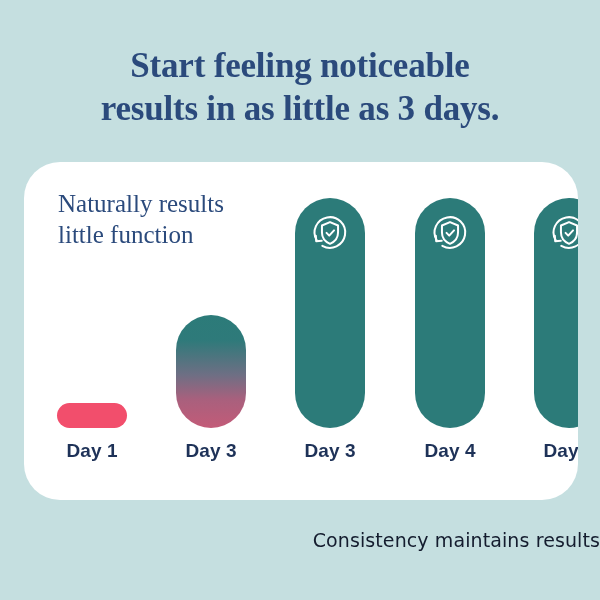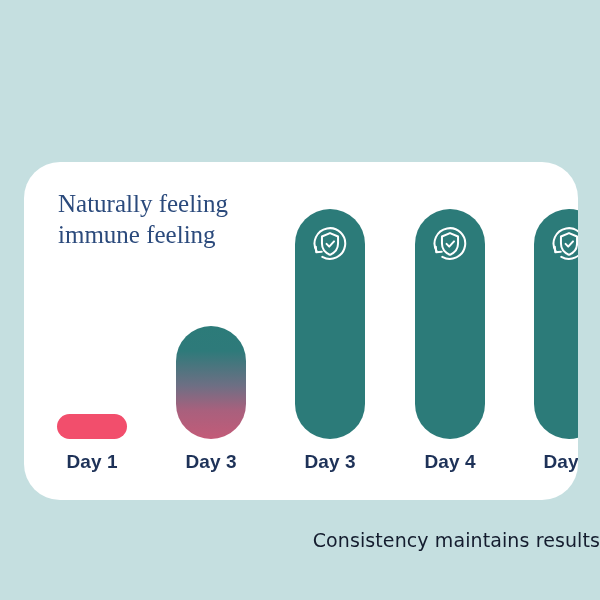--- a/index.html
+++ b/index.html
@@ -65,21 +65,21 @@
     color: #2b4a7c;
   }
   .card-heading .ln {
     display: block;
   }
 
   
   .chart {
     position: absolute;
     left: 0;
-    top: 11px;
+    top: 0;
     width: 449px;
     height: 338px;
   }
 
   .bar-col {
     position: absolute;
     bottom: 0;
     width: 70px;
     height: 338px;
   }
@@ -131,26 +131,30 @@
     font-size: 19px;
     letter-spacing: 0.1px;
     color: #141c2e;
   }
 </style>
 </head>
 <body>
 
 <div class="poster">
 
+  <div class="headline">
+    <span class="ln">Start feeling noticeable</span>
+    <span class="ln">results in as little as 3 days.</span>
+  </div>
 
   <div class="card">
 
     <div class="card-heading">
-      <span class="ln">Naturally feeling</span>
-      <span class="ln">immune feeling</span>
+      <span class="ln">Naturally results</span>
+      <span class="ln">little function</span>
     </div>
 
     <div class="chart">
 
       <div class="bar-col" style="left:33px;">
         <div class="bar" style="height:25px; background:#f24e6c;"></div>
         <div class="bar-label">Day 1</div>
       </div>
 
       <div class="bar-col" style="left:152px;">

